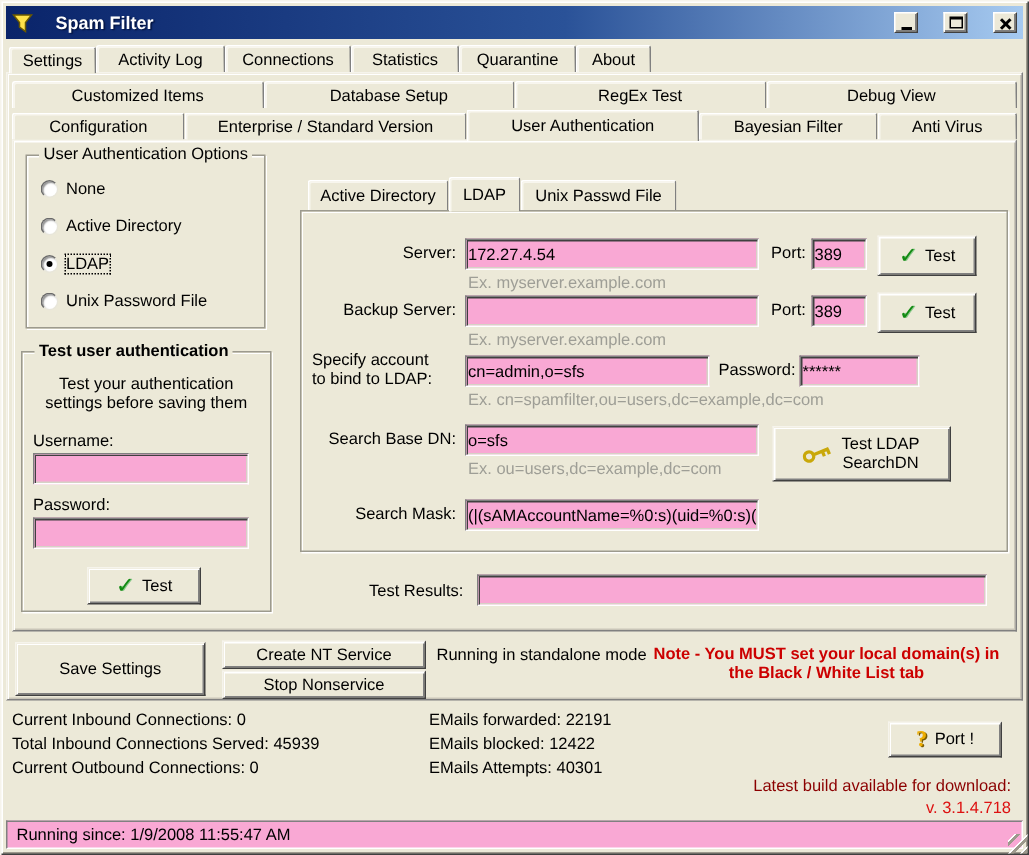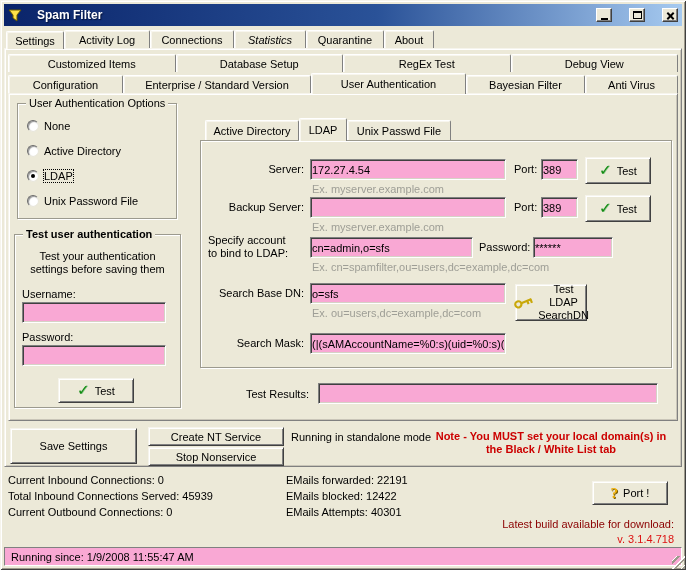--- a/index.html
+++ b/index.html
@@ -140,21 +140,21 @@
   <div class="tabrow" style="left:6px; top:27px; height:22px;">
     <div class="tab active" style="width:58px;">
         <span>Settings</span>
       </div>
     <div class="tab" style="width:86px;">
         <span>Activity Log</span>
       </div>
     <div class="tab" style="width:84px;">
         <span>Connections</span>
       </div>
-    <div class="tab" style="width:72px;font-style:italic;">
+    <div class="tab" style="width:72px;">
         <span>Statistics</span>
       </div>
     <div class="tab" style="width:78px;">
         <span>Quarantine</span>
       </div>
     <div class="tab" style="width:50px;">
         <span>About</span>
       </div>
   </div>
 
@@ -256,21 +256,21 @@
   </div>
   <input class="tb" style="left: 310px; top: 237px; width: 163px;" value="cn=admin,o=sfs">
   <span class="lbl" style="left:479px; top:241px;">Password:</span>
   <input class="tb" style="left: 533px; top: 237px; width: 80px;" value="******">
   <span class="hint" style="left:312px; top:261px;">Ex. cn=spamfilter,ou=users,dc=example,dc=com</span>
 
   <span class="lbl r" style="left:204px; top:287px; width:100px;">Search Base DN:</span>
   <input class="tb" style="left: 310px; top: 283px; width: 196px;" value="o=sfs">
   <span class="hint" style="left:312px; top:307px;">Ex. ou=users,dc=example,dc=com</span>
 
-  <div class="btn" style="left:515px; top:284px; width:72px; height:37px;">
+  <div class="btn" style="left:515px; top:284px; width:119px; height:37px;">
     <svg width="20" height="13" viewBox="0 0 22 14" style="transform:rotate(-22deg); flex:0 0 auto;">
       <circle cx="5.5" cy="7" r="3.4" fill="none" stroke="#c9a80a" stroke-width="2.4"></circle>
       <path d="M9 7 h12 M16 7 v4 M20 7 v4" stroke="#c9a80a" stroke-width="2.4" fill="none"></path>
     </svg>
     <span class="wrap2" style="width:56px; text-align:center;">Test LDAP SearchDN</span>
   </div>
 
   <span class="lbl r" style="left:204px; top:337px; width:100px;">Search Mask:</span>
   <input class="tb" style="left: 310px; top: 333px; width: 196px;" value="(|(sAMAccountName=%0:s)(uid=%0:s)(U">
 

